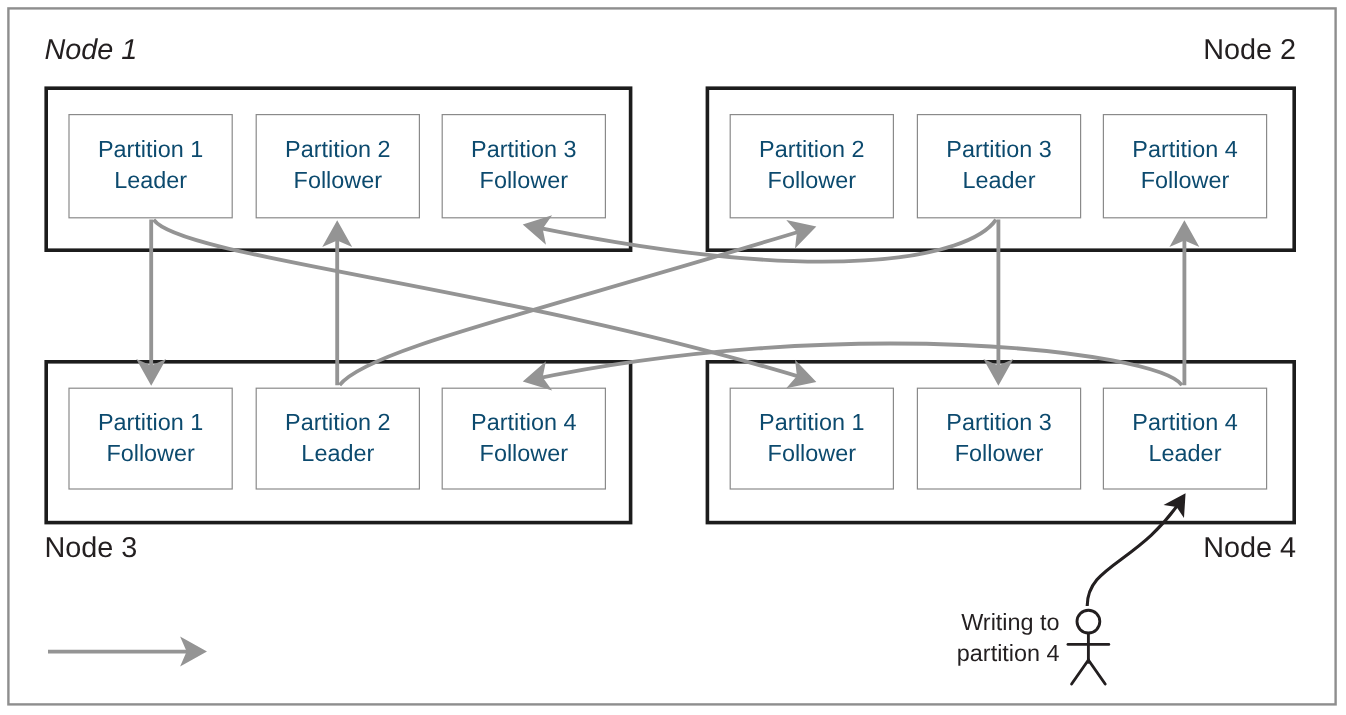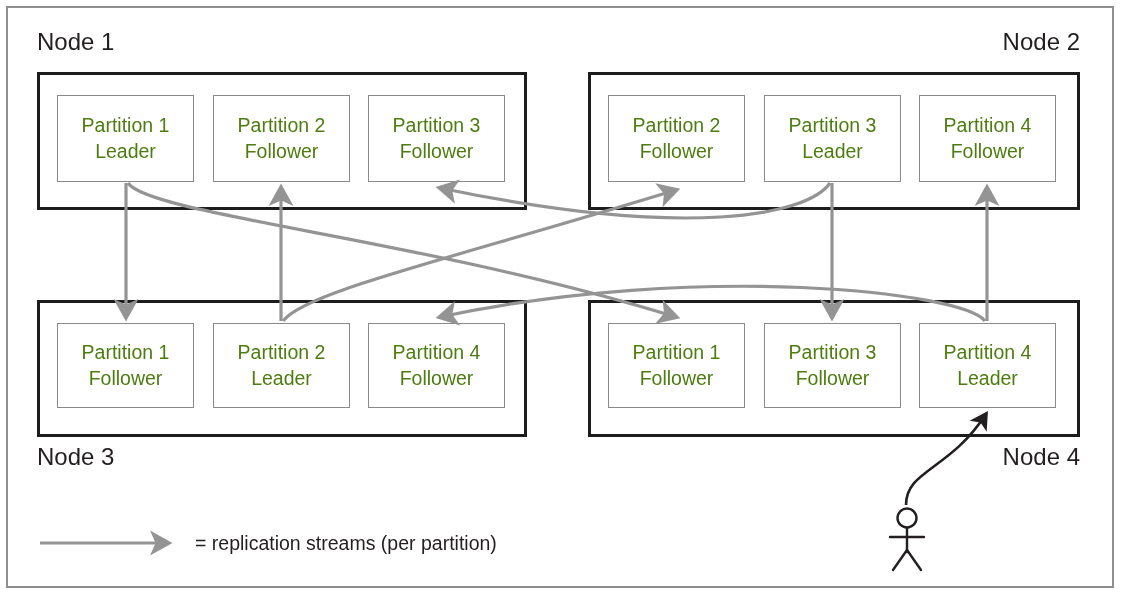--- a/index.html
+++ b/index.html
@@ -39,21 +39,21 @@
     box-sizing: border-box;
     background: #ffffff;
     display: flex;
     flex-direction: column;
     align-items: center;
     justify-content: center;
     line-height: 1.32;
   }
   .partition-line {
     font-size: 19.5px;
-    color: #4d7c0f;
+    color: #0c4a6e;
     white-space: nowrap;
   }
   .node-label {
     position: absolute;
     font-size: 24px;
     color: #231f20;
     white-space: nowrap;
   }
   #arrow-layer {
     position: absolute;
@@ -77,21 +77,21 @@
     line-height: 1.32;
     white-space: nowrap;
   }
 </style>
 </head>
 <body>
 
 <div id="canvas">
   <div id="outer-frame"></div>
 
-  <div class="node-label" style="left:37px; top:28px;">Node 1</div>
+  <div class="node-label" style="left:37px; top:28px;font-style:italic;">Node 1</div>
   <div class="node-box" style="left:37px; top:72px; width:490px; height:138px;"></div>
   <div class="partition-box" style="left:57px; top:95px; width:137px; height:87px;">
     <span class="partition-line">Partition 1</span>
     <span class="partition-line">Leader</span>
   </div>
   <div class="partition-box" style="left:213px; top:95px; width:137px; height:87px;">
     <span class="partition-line">Partition 2</span>
     <span class="partition-line">Follower</span>
   </div>
   <div class="partition-box" style="left:368px; top:95px; width:137px; height:87px;">
@@ -179,15 +179,18 @@
       <circle cx="907" cy="518" r="9.5"></circle>
       <line x1="907" y1="528" x2="907" y2="552"></line>
       <line x1="890" y1="537" x2="924" y2="537"></line>
       <line x1="907" y1="550" x2="893" y2="570"></line>
       <line x1="907" y1="550" x2="921" y2="570"></line>
     </g>
 
     <line x1="40" y1="543" x2="168" y2="543" stroke="#949494" stroke-width="3.2" marker-end="url(#rep-head)"></line>
   </svg>
 
-  <div class="legend-text" style="left:195px; top:532px;">= replication streams (per partition)</div>
 
+  <div class="writer-text" style="left:783px; top:507px; width:100px;">
+    <div>Writing to</div>
+    <div>partition 4</div>
+  </div>
 </div>
 
 </body></html>

